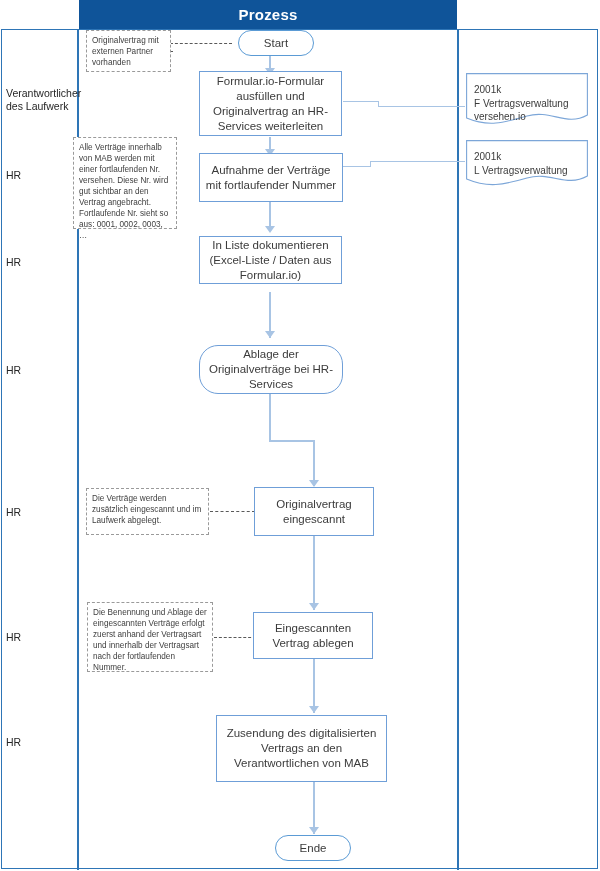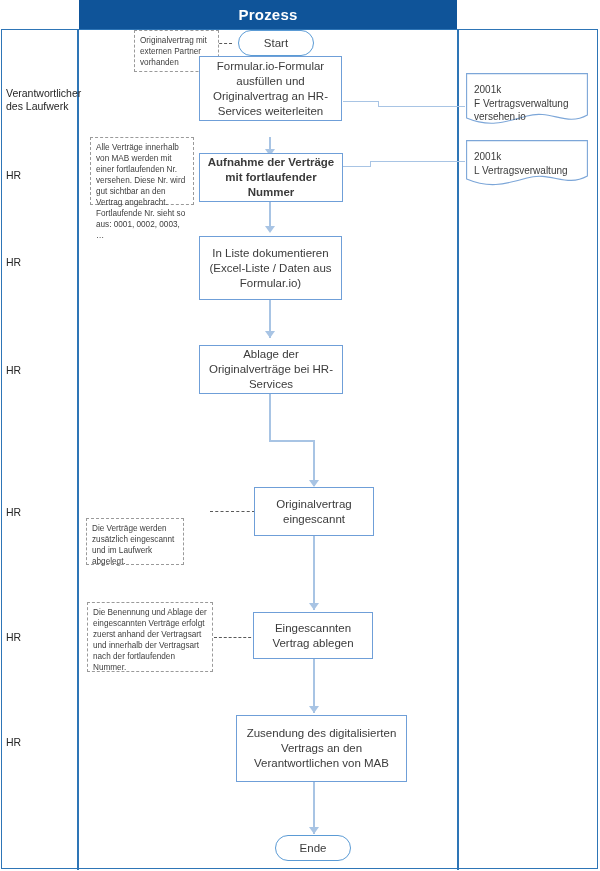--- a/index.html
+++ b/index.html
@@ -133,44 +133,44 @@
 
   <div class="dashline" style="left:170px;top:43px;width:62px;"></div>
   <div class="dashv" style="left:170px;top:43px;height:8px;"></div>
   <div class="dashline" style="left:167px;top:51px;width:6px;"></div>
 
   <div class="dashline" style="left:206px;top:176px;width:33px;"></div>
   <div class="dashline" style="left:206px;top:367px;width:33px;"></div>
   <div class="dashline" style="left:210px;top:511px;width:45px;"></div>
   <div class="dashline" style="left:214px;top:637px;width:42px;"></div>
 
-  <div class="note" style="left:86px;top:30px;width:85px;height:42px;margin-left:48px;">Originalvertrag mit externen Partner vorhanden</div>
+  <div class="note" style="left:86px;top:30px;width:85px;height:42px;">Originalvertrag mit externen Partner vorhanden</div>
 
-  <div class="note" style="left:90px;top:137px;width:104px;height:68px;">Alle Verträge innerhalb von MAB werden mit einer fortlaufenden Nr. versehen. Diese Nr. wird gut sichtbar an den Vertrag angebracht. Fortlaufende Nr. sieht so aus: 0001, 0002, 0003, …</div>
+  <div class="note" style="left:73px;top:137px;width:104px;height:92px;">Alle Verträge innerhalb von MAB werden mit einer fortlaufenden Nr. versehen. Diese Nr. wird gut sichtbar an den Vertrag angebracht. Fortlaufende Nr. sieht so aus: 0001, 0002, 0003, …</div>
 
 
-  <div class="note" style="left:86px;top:488px;width:98px;height:47px;margin-top:30px;">Die Verträge werden zusätzlich eingescannt und im Laufwerk abgelegt.</div>
+  <div class="note" style="left:86px;top:488px;width:123px;height:47px;">Die Verträge werden zusätzlich eingescannt und im Laufwerk abgelegt.</div>
 
   <div class="note" style="left:87px;top:602px;width:126px;height:70px;">Die Benennung und Ablage der eingescannten Verträge erfolgt zuerst anhand der Vertragsart und innerhalb der Vertragsart nach der fortlaufenden Nummer.</div>
 
   <div class="term" style="left:238px;top:30px;width:76px;height:26px;">Start</div>
 
-  <div class="node" style="left:199px;top:56px;width:143px;height:65px;">Formular.io-Formular ausfüllen und Originalvertrag an HR-Services weiterleiten</div>
+  <div class="node" style="left:199px;top:71px;width:143px;height:65px;">Formular.io-Formular ausfüllen und Originalvertrag an HR-Services weiterleiten</div>
 
-  <div class="node" style="left:199px;top:153px;width:144px;height:49px;font-weight:bold;">Aufnahme der Verträge mit fortlaufender Nummer</div>
+  <div class="node" style="left:199px;top:153px;width:144px;height:49px;">Aufnahme der Verträge mit fortlaufender Nummer</div>
 
-  <div class="node" style="left:199px;top:236px;width:143px;height:64px;">In Liste dokumentieren (Excel-Liste / Daten aus Formular.io)</div>
+  <div class="node" style="left:199px;top:236px;width:143px;height:48px;">In Liste dokumentieren (Excel-Liste / Daten aus Formular.io)</div>
 
-  <div class="node" style="left:199px;top:345px;width:144px;height:49px;">Ablage der Originalverträge bei HR-Services</div>
+  <div class="node" style="left:199px;top:345px;width:144px;height:49px;border-radius:19px;">Ablage der Originalverträge bei HR-Services</div>
 
   <div class="node" style="left:254px;top:487px;width:120px;height:49px;">Originalvertrag eingescannt</div>
 
   <div class="node" style="left:253px;top:612px;width:120px;height:47px;">Eingescannten Vertrag ablegen</div>
 
-  <div class="node" style="left:236px;top:715px;width:171px;height:67px;">Zusendung des digitalisierten Vertrags an den Verantwortlichen von MAB</div>
+  <div class="node" style="left:216px;top:715px;width:171px;height:67px;">Zusendung des digitalisierten Vertrags an den Verantwortlichen von MAB</div>
 
   <div class="term" style="left:275px;top:835px;width:76px;height:26px;">Ende</div>
 
   <div class="doc" style="left:466px;top:73px;width:122px;height:54px;">
     <svg width="122" height="54" viewBox="0 0 122 54">
       <path d="M0.6 0.6 H121.4 V42 C100 54 85 36 61 43 C37 50 22 54 0.6 45 Z" fill="#ffffff" stroke="#7CA6D8" stroke-width="1.1"></path>
     </svg>
     <div class="txt">
       <div>2001k</div>
       <div>F Vertragsverwaltung</div>

